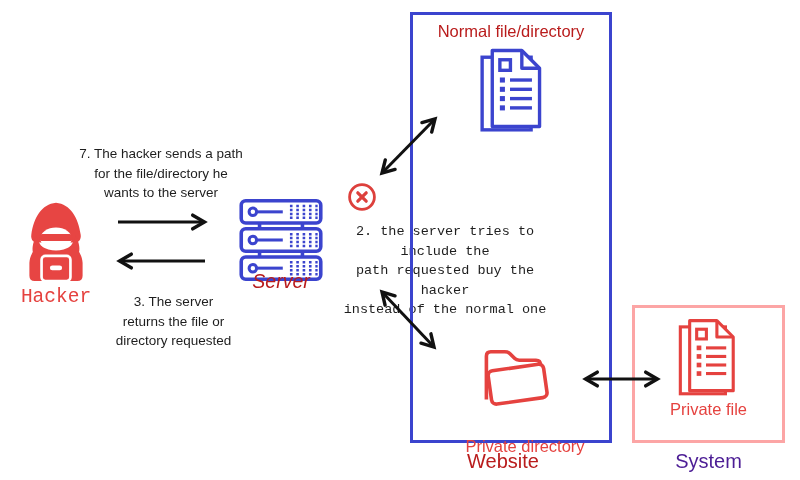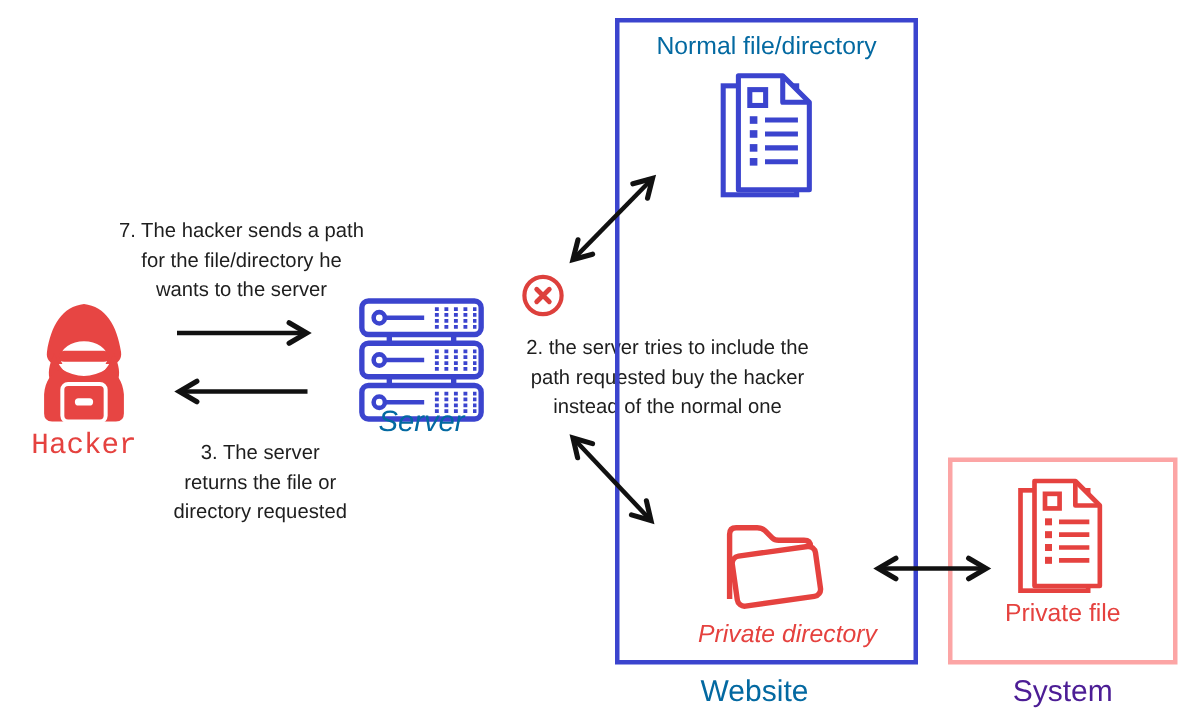--- a/index.html
+++ b/index.html
@@ -9,37 +9,37 @@
   }
   .abs { position:absolute; }
   .step {
     font-size:13.5px; line-height:1.45; color:#1e1e1e;
     text-align:center; white-space:pre-line;
   }
   .actor-label { font-size:19.5px; text-align:center; }
   .item-label  { font-size:16.5px; text-align:center; }
   .box-label   { font-size:20px;   text-align:center; }
   .red   { color:#e5423f; }
-  .blue  { color:#0369a1; }
+  .blue  { color:#b91c1c; }
   .gray  { color:#4c1d95; }
   #website-box {
     left:410px; top:12px; width:202px; height:431px;
     border:3px solid #3b44ce; box-sizing:border-box; background:transparent;
   }
   #system-box {
     left:632px; top:305px; width:153px; height:138px;
     border:3px solid #fca5a5; box-sizing:border-box; background:transparent;
   }
   svg { display:block; }
   #arrow-layer { left:0; top:0; pointer-events:none; }
 </style>
 </head>
 <body>
 
-<div class="abs step" style="left:333px; top:222px; width:224px;">2. the server tries to include the
+<div class="abs step" style="left:333px; top:222px; width:224px;font-family:Liberation Mono, monospace;">2. the server tries to include the
 path requested buy the hacker
 instead of the normal one</div>
 
 <div class="abs step" style="left:58px; top:144px; width:206px;">7. The hacker sends a path
 for the file/directory he
 wants to the server</div>
 
 <div class="abs step" style="left:96px; top:292px; width:155px;">3. The server
 returns the file or
 directory requested</div>
@@ -110,21 +110,21 @@
     </svg>
   </div>
 
   <div class="abs" style="left:63px; top:325px; width:80px; height:74px;">
     <svg width="80" height="74" viewBox="0 0 100 92" aria-hidden="true">
       <path d="M13,74 L13,20 Q13,14.5 18.5,14.5 L36,14.5 Q40,14.5 42.5,17 L48.5,23 Q50.5,25 54,25 L75,25 Q80.5,25 80.5,30.5 L80.5,38" fill="#ffffff" stroke="#e5423f" stroke-width="4.5" stroke-linejoin="round"></path>
       <rect x="17" y="34" width="70" height="42" rx="6" fill="#ffffff" stroke="#e5423f" stroke-width="4.5" transform="rotate(-8 52 55)"></rect>
     </svg>
   </div>
 
-  <div class="abs item-label red" style="left:0; top:399px; width:224px;font-style:italic;">Private directory</div>
+  <div class="abs item-label red" style="left:0; top:422px; width:224px;">Private directory</div>
 </div>
 <div class="abs box-label blue" style="left:402px; top:450px; width:202px;">Website</div>
 
 <div id="system-box" class="abs">
   <div class="abs" style="left:36px; top:10px; width:70px; height:80px;">
     <svg width="70" height="80" viewBox="0 0 90 100" aria-hidden="true">
       <rect x="12" y="10" width="58" height="86" fill="#ffffff" stroke="#e5423f" stroke-width="4"></rect>
       <path d="M24,2 L59,2 L80,23 L80,92 L24,92 Z" fill="#ffffff" stroke="#e5423f" stroke-width="4" stroke-linejoin="round"></path>
       <path d="M59,2 L59,23 L80,23" fill="none" stroke="#e5423f" stroke-width="4" stroke-linejoin="round"></path>
       <rect x="33" y="13" width="12.5" height="12.5" fill="none" stroke="#e5423f" stroke-width="4"></rect>

